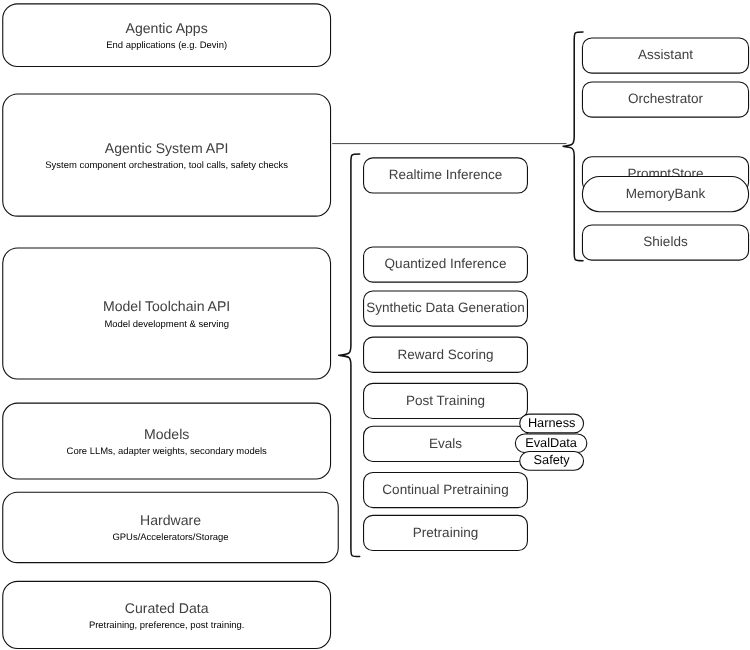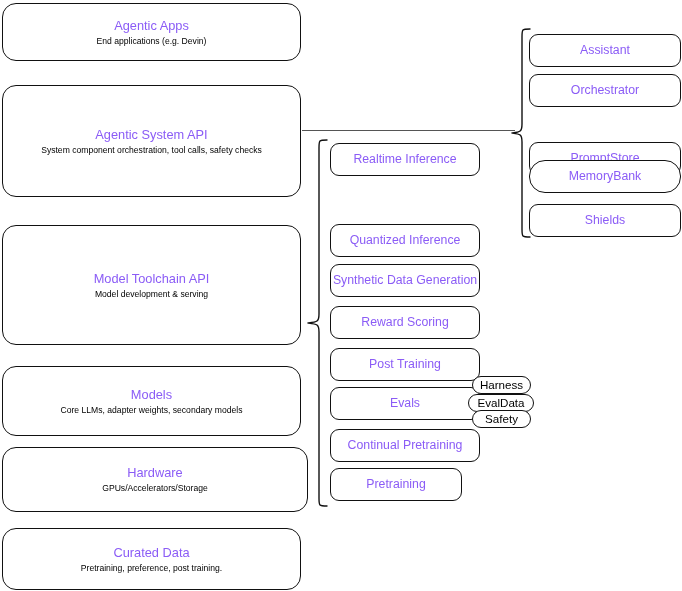--- a/index.html
+++ b/index.html
@@ -30,21 +30,21 @@
     flex-direction: column;
     align-items: center;
     justify-content: center;
     text-align: center;
     color: #000000;
     padding: 2px 6px;
   }
   .node .title {
     font-size: 12.5px;
     line-height: 15px;
-    color: #8b5cf6;
+    color: #404040;
     white-space: nowrap;
   }
   .node .subtitle {
     font-size: 8.6px;
     line-height: 12px;
     color: #000;
     margin-top: 2px;
     white-space: nowrap;
   }
 
@@ -154,21 +154,21 @@
   </div>
   <div class="node item-node" style="left:330px; top:348px; width:150px;">
     <div class="title">Post Training</div>
   </div>
   <div class="node item-node" style="left:330px; top:387px; width:150px;">
     <div class="title">Evals</div>
   </div>
   <div class="node item-node" style="left:330px; top:429px; width:150px;">
     <div class="title">Continual Pretraining</div>
   </div>
-  <div class="node item-node" style="left:330px; top:468px; width:132px;">
+  <div class="node item-node" style="left:330px; top:468px; width:150px;">
     <div class="title">Pretraining</div>
   </div>
 
   <div class="pill" style="left:472px; top:376px; width:59px; height:18px;">Harness</div>
   <div class="pill" style="left:468px; top:394px; width:66px; height:18px;">EvalData</div>
   <div class="pill" style="left:472px; top:410px; width:59px; height:18px;">Safety</div>
 
   <svg class="brace" style="left:510px; top:27px; width:22px; height:220px;" viewBox="0 0 22 220">
     <path d="M 20 2 C 12 2 12 2 12 10 L 12 97 C 12 105 10 105 2 106 C 10 107 12 107 12 115 L 12 202 C 12 210 12 210 20 210"></path>
   </svg>

